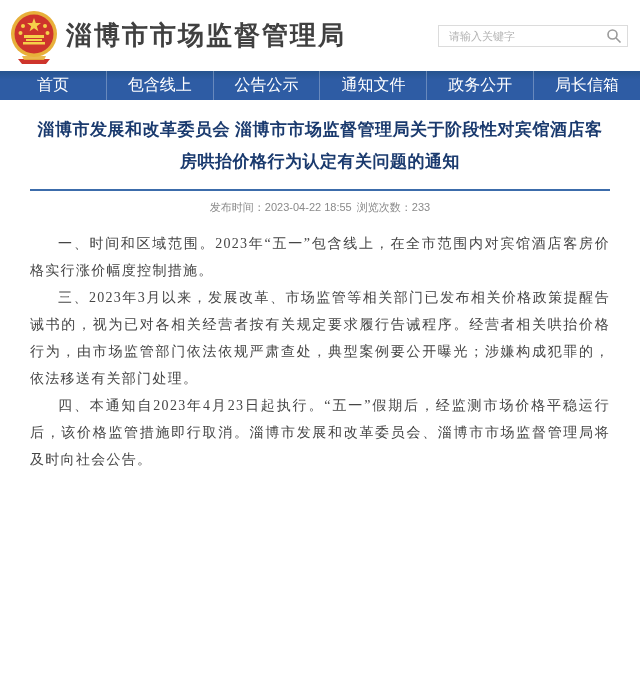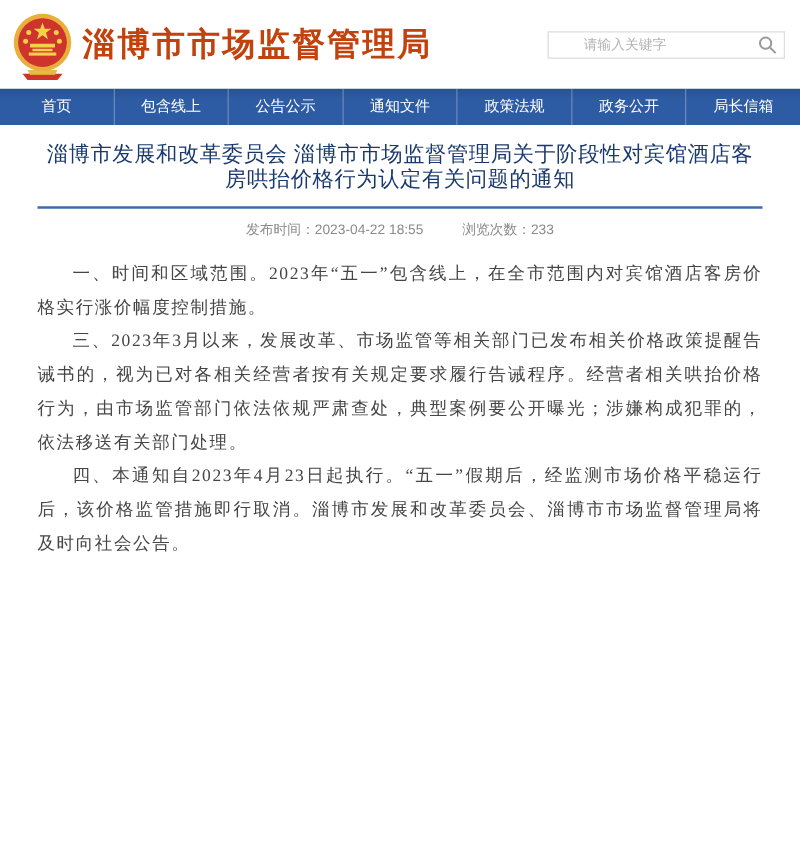--- a/index.html
+++ b/index.html
@@ -2,42 +2,42 @@
 <html><head>
 <meta charset="utf-8">
 <style>
   * { margin:0; padding:0; box-sizing:border-box; }
   html,body { width:640px; height:684px; background:#ffffff; overflow:hidden;
     font-family:"Liberation Sans","DejaVu Sans",sans-serif; }
 
   
   .header { height:71px; display:flex; align-items:center; padding:0 12px 0 10px; background:#ffffff; }
   .emblem { width:48px; height:56px; flex:0 0 auto; margin-top:2px; }
-  .site-title { color:#c2410c; font-size:26px; font-weight:bold; letter-spacing:2px; margin-left:8px;
+  .site-title { color:#404040; font-size:26px; font-weight:bold; letter-spacing:2px; margin-left:8px;
     font-family:Liberation Mono, monospace; }
   .search-wrap { margin-left:auto; position:relative; }
   .search-input { width:190px; height:22px; border:1px solid #dcdcdc; background:#fff;
-    font-size:11px; color:#555; padding:0 28px 0 28px; outline:none; }
+    font-size:11px; color:#555; padding:0 28px 0 10px; outline:none; }
   .search-input::placeholder { color:#b3b3b3; }
   .search-btn { position:absolute; right:6px; top:3px; width:16px; height:16px; border:none;
     background:transparent; cursor:pointer; padding:0; }
 
   
   .nav { height:29px; display:flex; background:linear-gradient(#27548f,#2e5ca4 30%,#2e5ca4); }
   .nav-item { flex:1; display:flex; align-items:center; justify-content:center;
-    color:#ffffff; font-size:12px; cursor:pointer; border-right:1px solid rgba(255,255,255,.28); }
+    color:#ffffff; font-size:16px; cursor:pointer; border-right:1px solid rgba(255,255,255,.28); }
   .nav-item:last-child { border-right:none; }
 
   
   .article { padding:0 30px; }
-  .article-title { margin-top:14px; text-align:center; font-size:17px; font-weight:normal;
-    color:#1a3a6e; line-height:20px; letter-spacing:.5px; }
+  .article-title { margin-top:14px; text-align:center; font-size:17px; font-weight:bold;
+    color:#1a3a6e; line-height:32px; letter-spacing:.5px; }
   .title-rule { height:2px; background:#3c6cab; margin-top:11px; }
   .meta { margin-top:9px; text-align:center; font-size:11px; color:#8a8a8a; }
-  .meta span { margin:0 14px; }
+  .meta span { margin:0 1px; }
 
   .body-text { margin-top:15px; font-family:"Liberation Serif","DejaVu Serif",serif;
     font-size:14px; color:#454545; line-height:27px; letter-spacing:1.3px; text-align:justify; }
   .body-text p { text-indent:2em; }
   .body-text p.no-indent { text-indent:0; }
 </style>
 </head>
 <body>
 
 <div class="header">
@@ -65,21 +65,20 @@
       </svg>
     </button>
   </div>
 </div>
 
 <div class="nav">
   <div class="nav-item">首页</div>
   <div class="nav-item">包含线上</div>
   <div class="nav-item">公告公示</div>
   <div class="nav-item">通知文件</div>
-  <div class="nav-item">政策法规</div>
   <div class="nav-item">政务公开</div>
   <div class="nav-item">局长信箱</div>
 </div>
 
 <div class="article">
   <h1 class="article-title">淄博市发展和改革委员会 淄博市市场监督管理局关于阶段性对宾馆酒店客房哄抬价格行为认定有关问题的通知</h1>
   <div class="title-rule"></div>
   <div class="meta">
     <span>发布时间：2023-04-22 18:55</span>
     <span>浏览次数：233</span>

